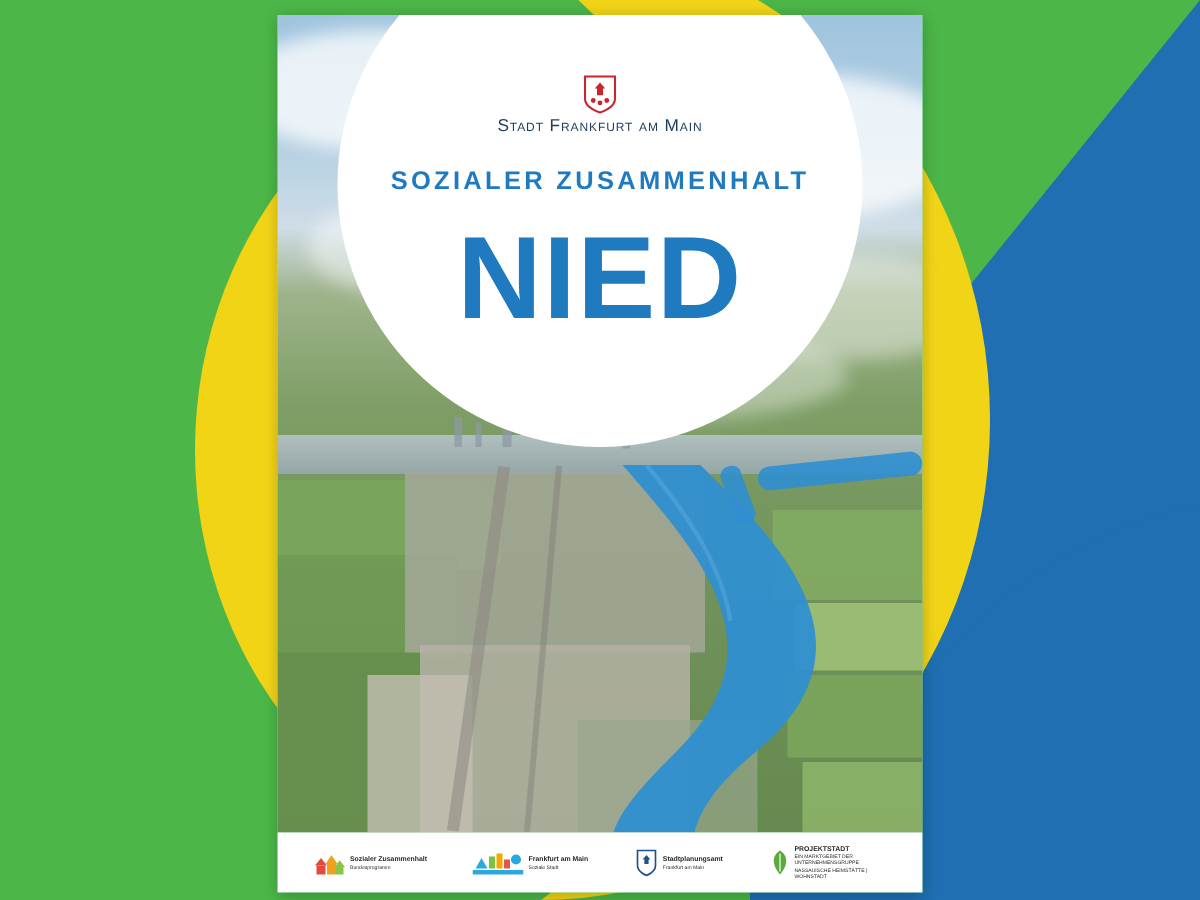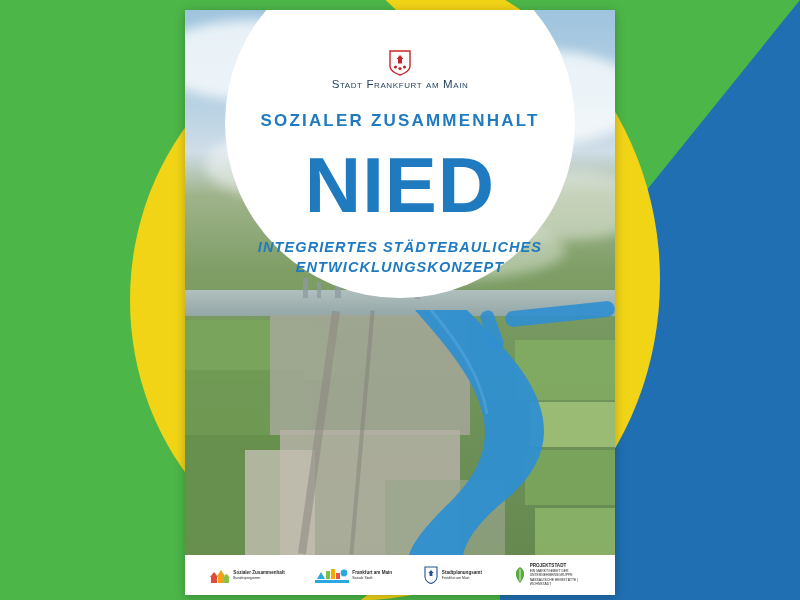--- a/index.html
+++ b/index.html
@@ -286,24 +286,20 @@
         <path d="M2 1 H22 V16 C22 22 12 25 12 25 C12 25 2 22 2 16 Z" fill="#ffffff" stroke="#c8262b" stroke-width="1.4"></path>
         <path d="M12 5 L15.5 9 L14 9 L14 13.5 L10 13.5 L10 9 L8.5 9 Z" fill="#c8262b"></path>
         <circle cx="7.5" cy="17" r="1.6" fill="#c8262b"></circle>
         <circle cx="12" cy="18.6" r="1.6" fill="#c8262b"></circle>
         <circle cx="16.5" cy="17" r="1.6" fill="#c8262b"></circle>
       </svg>
       <div class="city-line">Stadt Frankfurt am Main</div>
 
       <div class="kicker">SOZIALER ZUSAMMENHALT</div>
       <div class="bigtitle">NIED</div>
-      <div class="subtitle">
-        <div>INTEGRIERTES STÄDTEBAULICHES</div>
-        <div>ENTWICKLUNGSKONZEPT</div>
-      </div>
     </div>
 
     <div class="footer">
 
       <div class="logo">
         <svg class="mark" width="22" height="20" viewBox="0 0 22 20">
           <path d="M2 12 L6 7 L10 12 Z" fill="#e04b3a"></path>
           <rect x="3" y="12" width="6" height="6" fill="#e04b3a"></rect>
           <path d="M9 11 L13 5 L17 11 Z" fill="#f0a11e"></path>
           <rect x="10" y="11" width="6" height="7" fill="#f0a11e"></rect>

